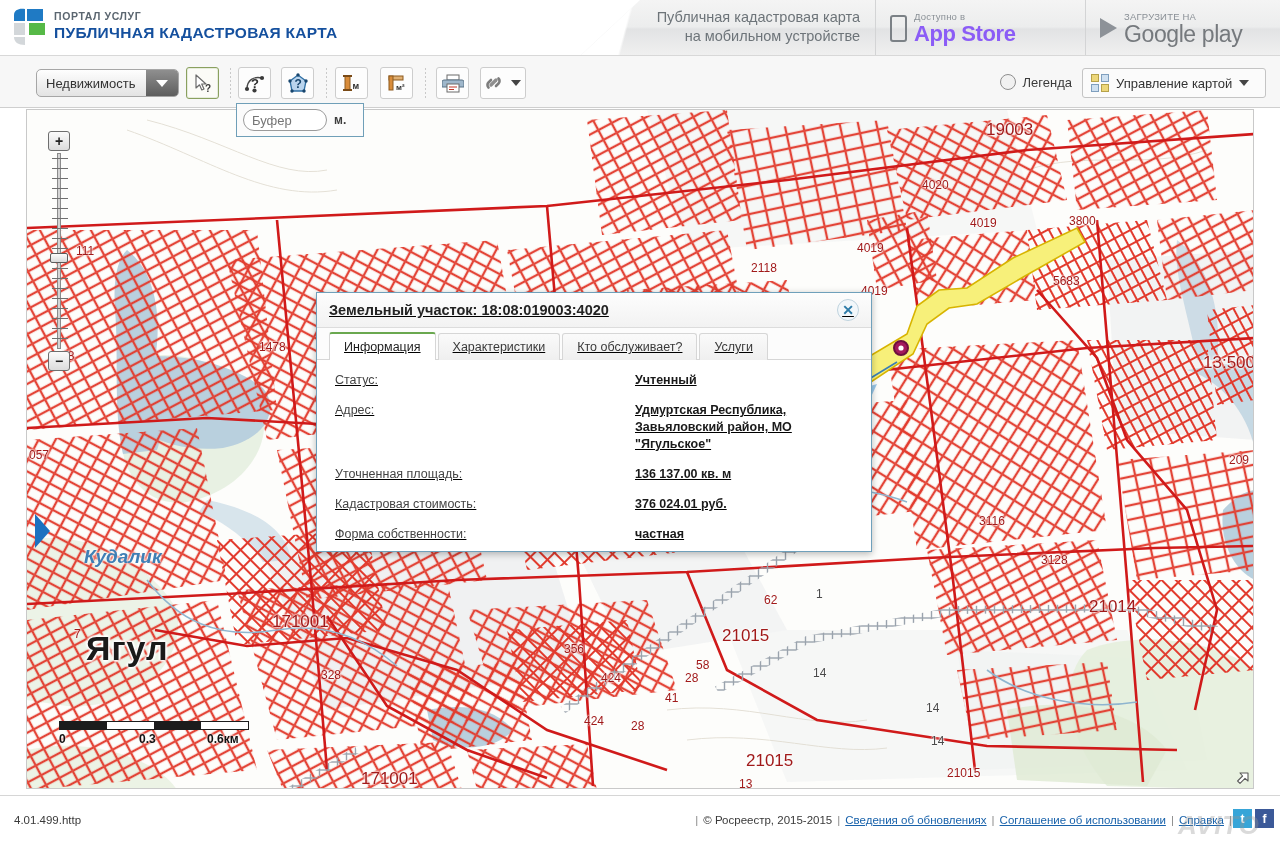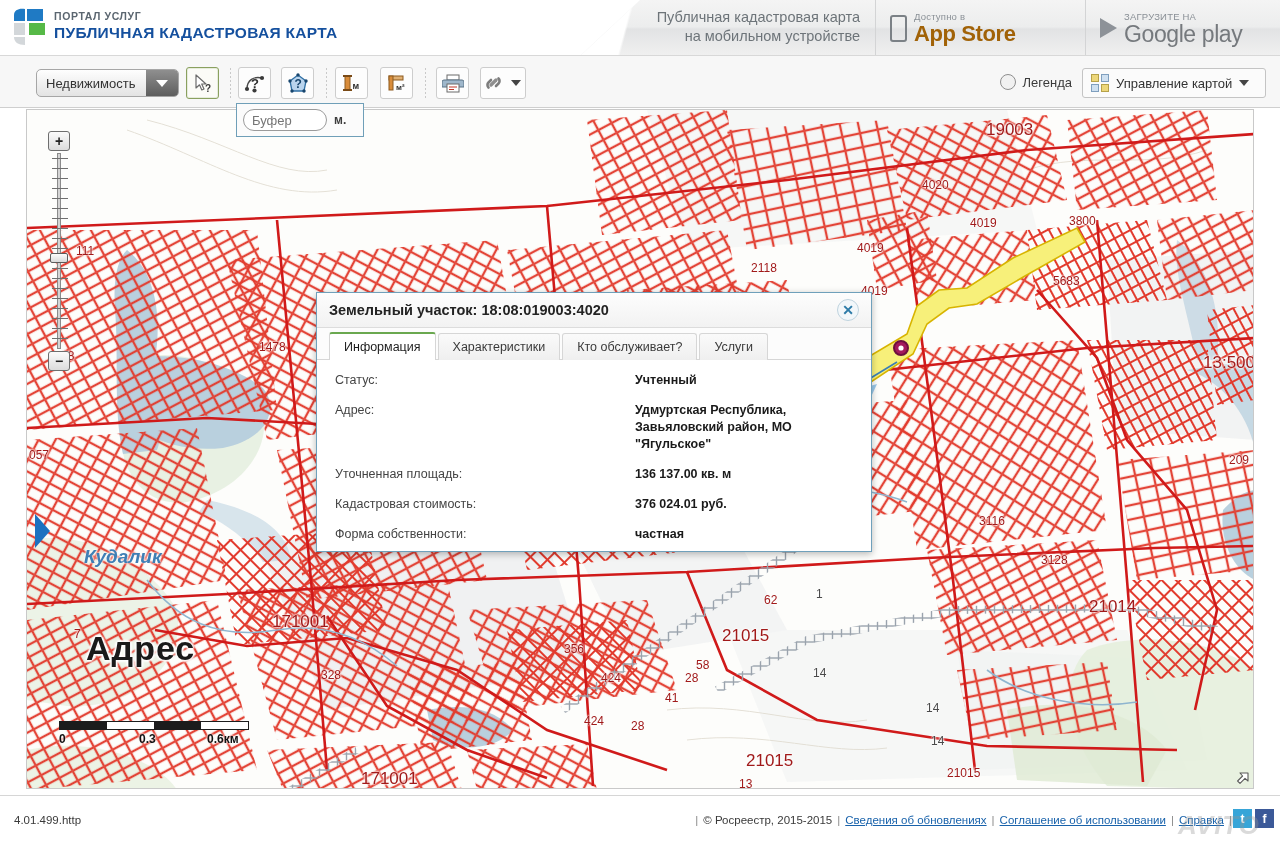--- a/index.html
+++ b/index.html
@@ -53,21 +53,21 @@
   }
   #appstore-badge, #gplay-badge {
     position: absolute; top: 0; height: 56px;
     display: flex; align-items: center; gap: 7px;
     padding-left: 14px;
     border-left: 1px solid #d3d4d5;
   }
   #appstore-badge { right: 205px; width: 200px; }
   #gplay-badge    { right: 0px;   width: 195px; }
   .badge-sub { font-size: 9.5px; color: #8a9096; line-height: 11px; letter-spacing:.2px;}
-  .badge-main { font-size: 22px; color: #a16207; line-height: 24px; font-weight: bold; letter-spacing:-.4px;}
+  .badge-main { font-size: 22px; color: #8b5cf6; line-height: 24px; font-weight: bold; letter-spacing:-.4px;}
   .badge-main.gp { font-weight: normal; font-size: 23px; color: #75797d;}
   #phone-icon { width: 17px; height: 27px; border: 2.5px solid #7b8186; border-radius: 3px; flex: 0 0 auto;}
   #gplay-icon { width: 0; height: 0; border-left: 17px solid #8d9298; border-top: 10px solid transparent; border-bottom: 10px solid transparent; flex:0 0 auto;}
 
   
   #toolbar {
     position: absolute; left: 0; top: 56px;
     width: 1280px; height: 52px;
     background: #f7f7f7;
     border-bottom: 1px solid #cfcfcf;
@@ -219,20 +219,21 @@
   
   #info-popup {
     position: absolute; left: 316px; top: 292px;
     width: 556px; height: 260px;
     background: #4d7c0f;
     border: 1px solid #6fa0bb;
     box-shadow: 0 2px 7px rgba(0,0,0,.28);
     z-index: 60;
     display: flex; flex-direction: column;
     overflow: hidden;
+    text-decoration: underline;
   }
   #info-title-bar {
     height: 35px; flex: 0 0 auto;
     background: linear-gradient(180deg,#fdfdfd,#f2f2f2);
     border-bottom: 1px solid #dcdcdc;
     display: flex; align-items: center;
     padding: 0 12px;
   }
   #info-title { font-size: 14.5px; font-weight: bold; color: #232323; flex: 1; }
   #info-close {
@@ -559,21 +560,21 @@
     <circle cx="874" cy="238" r="7" fill="#a5185c" stroke="#6d0f3d" stroke-width="2"></circle>
     <circle cx="874" cy="238" r="2.6" fill="#ffffff"></circle>
   </svg>
 
   <div id="map-labels">
       <div class="mlabel cad-num" style="left: 49px; top: 134px;">111</div>
       <div class="mlabel cad-num" style="left: 34px; top: 239px;">48</div>
       <div class="mlabel cad-num" style="left: 232px; top: 230px;">1478</div>
       <div class="mlabel cad-num" style="left: 2px; top: 338px;">057</div>
       <div class="mlabel cad-num" style="left: 47px; top: 517px;">7</div>
-      <div class="mlabel town-label" style="left: 59px; top: 519px;">Адрес</div>
+      <div class="mlabel town-label" style="left: 59px; top: 519px;">Ягул</div>
       <div class="mlabel river-label" style="left: 57px; top: 416px; margin-top: 20px;">Кудалик</div>
       <div class="mlabel cad-num big" style="left: 245px; top: 502px;">171001</div>
       <div class="mlabel cad-num big" style="left: 334px; top: 659px;">171001</div>
       <div class="mlabel cad-num" style="left: 294px; top: 558px;">328</div>
       <div class="mlabel cad-num" style="left: 537px; top: 532px;">356</div>
       <div class="mlabel cad-num" style="left: 574px; top: 561px;">424</div>
       <div class="mlabel cad-num" style="left: 557px; top: 604px;">424</div>
       <div class="mlabel cad-num" style="left: 626px; top: 548px; padding-left: 43px;">58</div>
       <div class="mlabel cad-num" style="left: 638px; top: 581px;">41</div>
       <div class="mlabel cad-num" style="left: 658px; top: 561px;">28</div>

